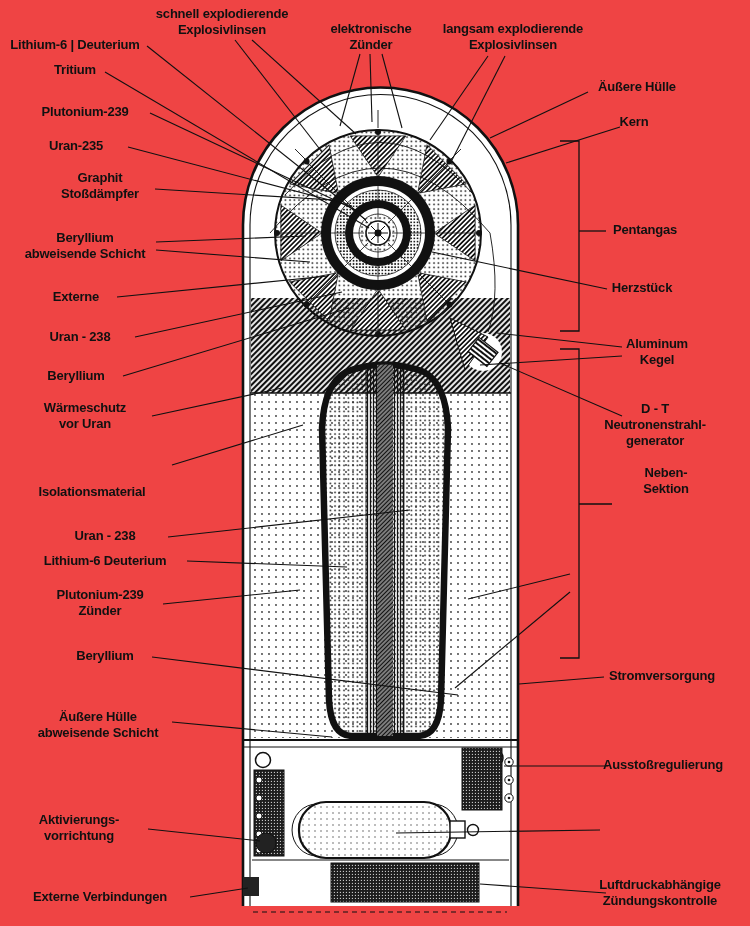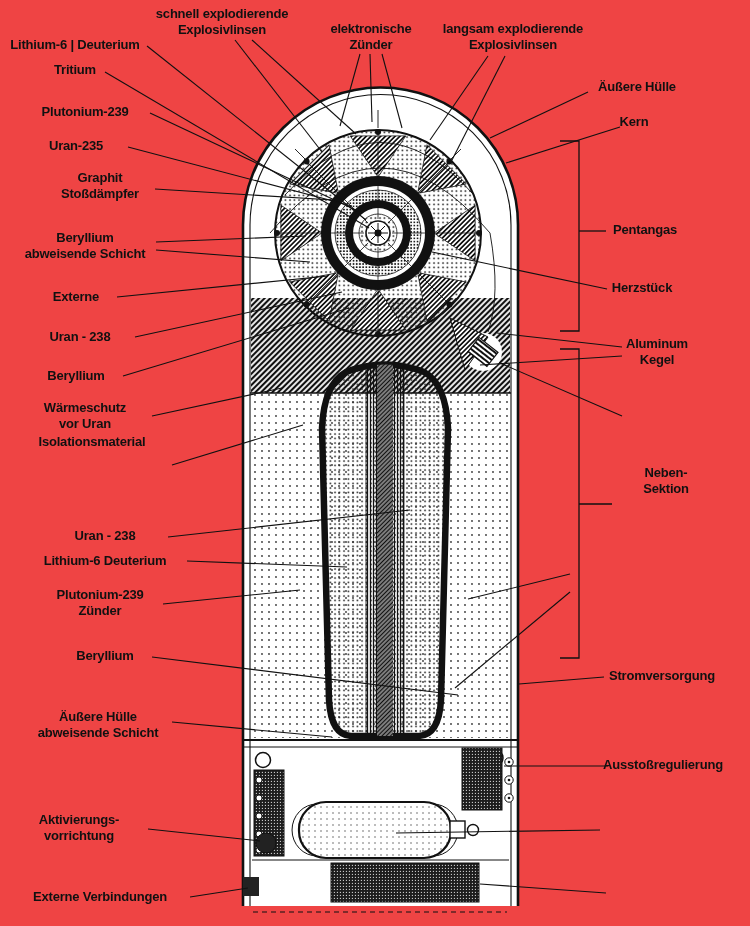--- a/index.html
+++ b/index.html
@@ -253,34 +253,39 @@
 <div class="lbl" style="left:76px;top:146px">Uran-235</div>
 <div class="lbl" style="left:100px;top:186px">Graphit
 Stoßdämpfer</div>
 <div class="lbl" style="left:85px;top:246px">Beryllium
 abweisende Schicht</div>
 <div class="lbl" style="left:76px;top:297px">Externe</div>
 <div class="lbl" style="left:80px;top:337px">Uran - 238</div>
 <div class="lbl" style="left:76px;top:376px">Beryllium</div>
 <div class="lbl" style="left:85px;top:416px">Wärmeschutz
 vor Uran</div>
-<div class="lbl" style="left:92px;top:442px">Isolationsmaterial</div>
+<div class="lbl" style="left:92px;top:492px">Isolationsmaterial</div>
 <div class="lbl" style="left:105px;top:536px">Uran - 238</div>
 <div class="lbl" style="left:105px;top:561px">Lithium-6 Deuterium</div>
 <div class="lbl" style="left:100px;top:603px">Plutonium-239
 Zünder</div>
 <div class="lbl" style="left:105px;top:656px">Beryllium</div>
 <div class="lbl" style="left:98px;top:725px">Äußere Hülle
 abweisende Schicht</div>
 <div class="lbl" style="left:79px;top:828px">Aktivierungs-
 vorrichtung</div>
 <div class="lbl" style="left:100px;top:897px">Externe Verbindungen</div>
 <div class="lbl" style="left:637px;top:87px">Äußere Hülle</div>
 <div class="lbl" style="left:634px;top:122px">Kern</div>
 <div class="lbl" style="left:645px;top:230px">Pentangas</div>
 <div class="lbl" style="left:642px;top:288px">Herzstück</div>
 <div class="lbl" style="left:657px;top:352px">Aluminum
 Kegel</div>
+<div class="lbl" style="left:655px;top:425px">D - T
+Neutronenstrahl-
+generator</div>
 <div class="lbl" style="left:666px;top:481px">Neben-Sektion</div>
 <div class="lbl" style="left:662px;top:676px">Stromversorgung</div>
 <div class="lbl" style="left:663px;top:765px">Ausstoßregulierung</div>
+<div class="lbl" style="left:660px;top:893px">Luftdruckabhängige
+Zündungskontrolle</div>
 
 </div>
 
 </body></html>

